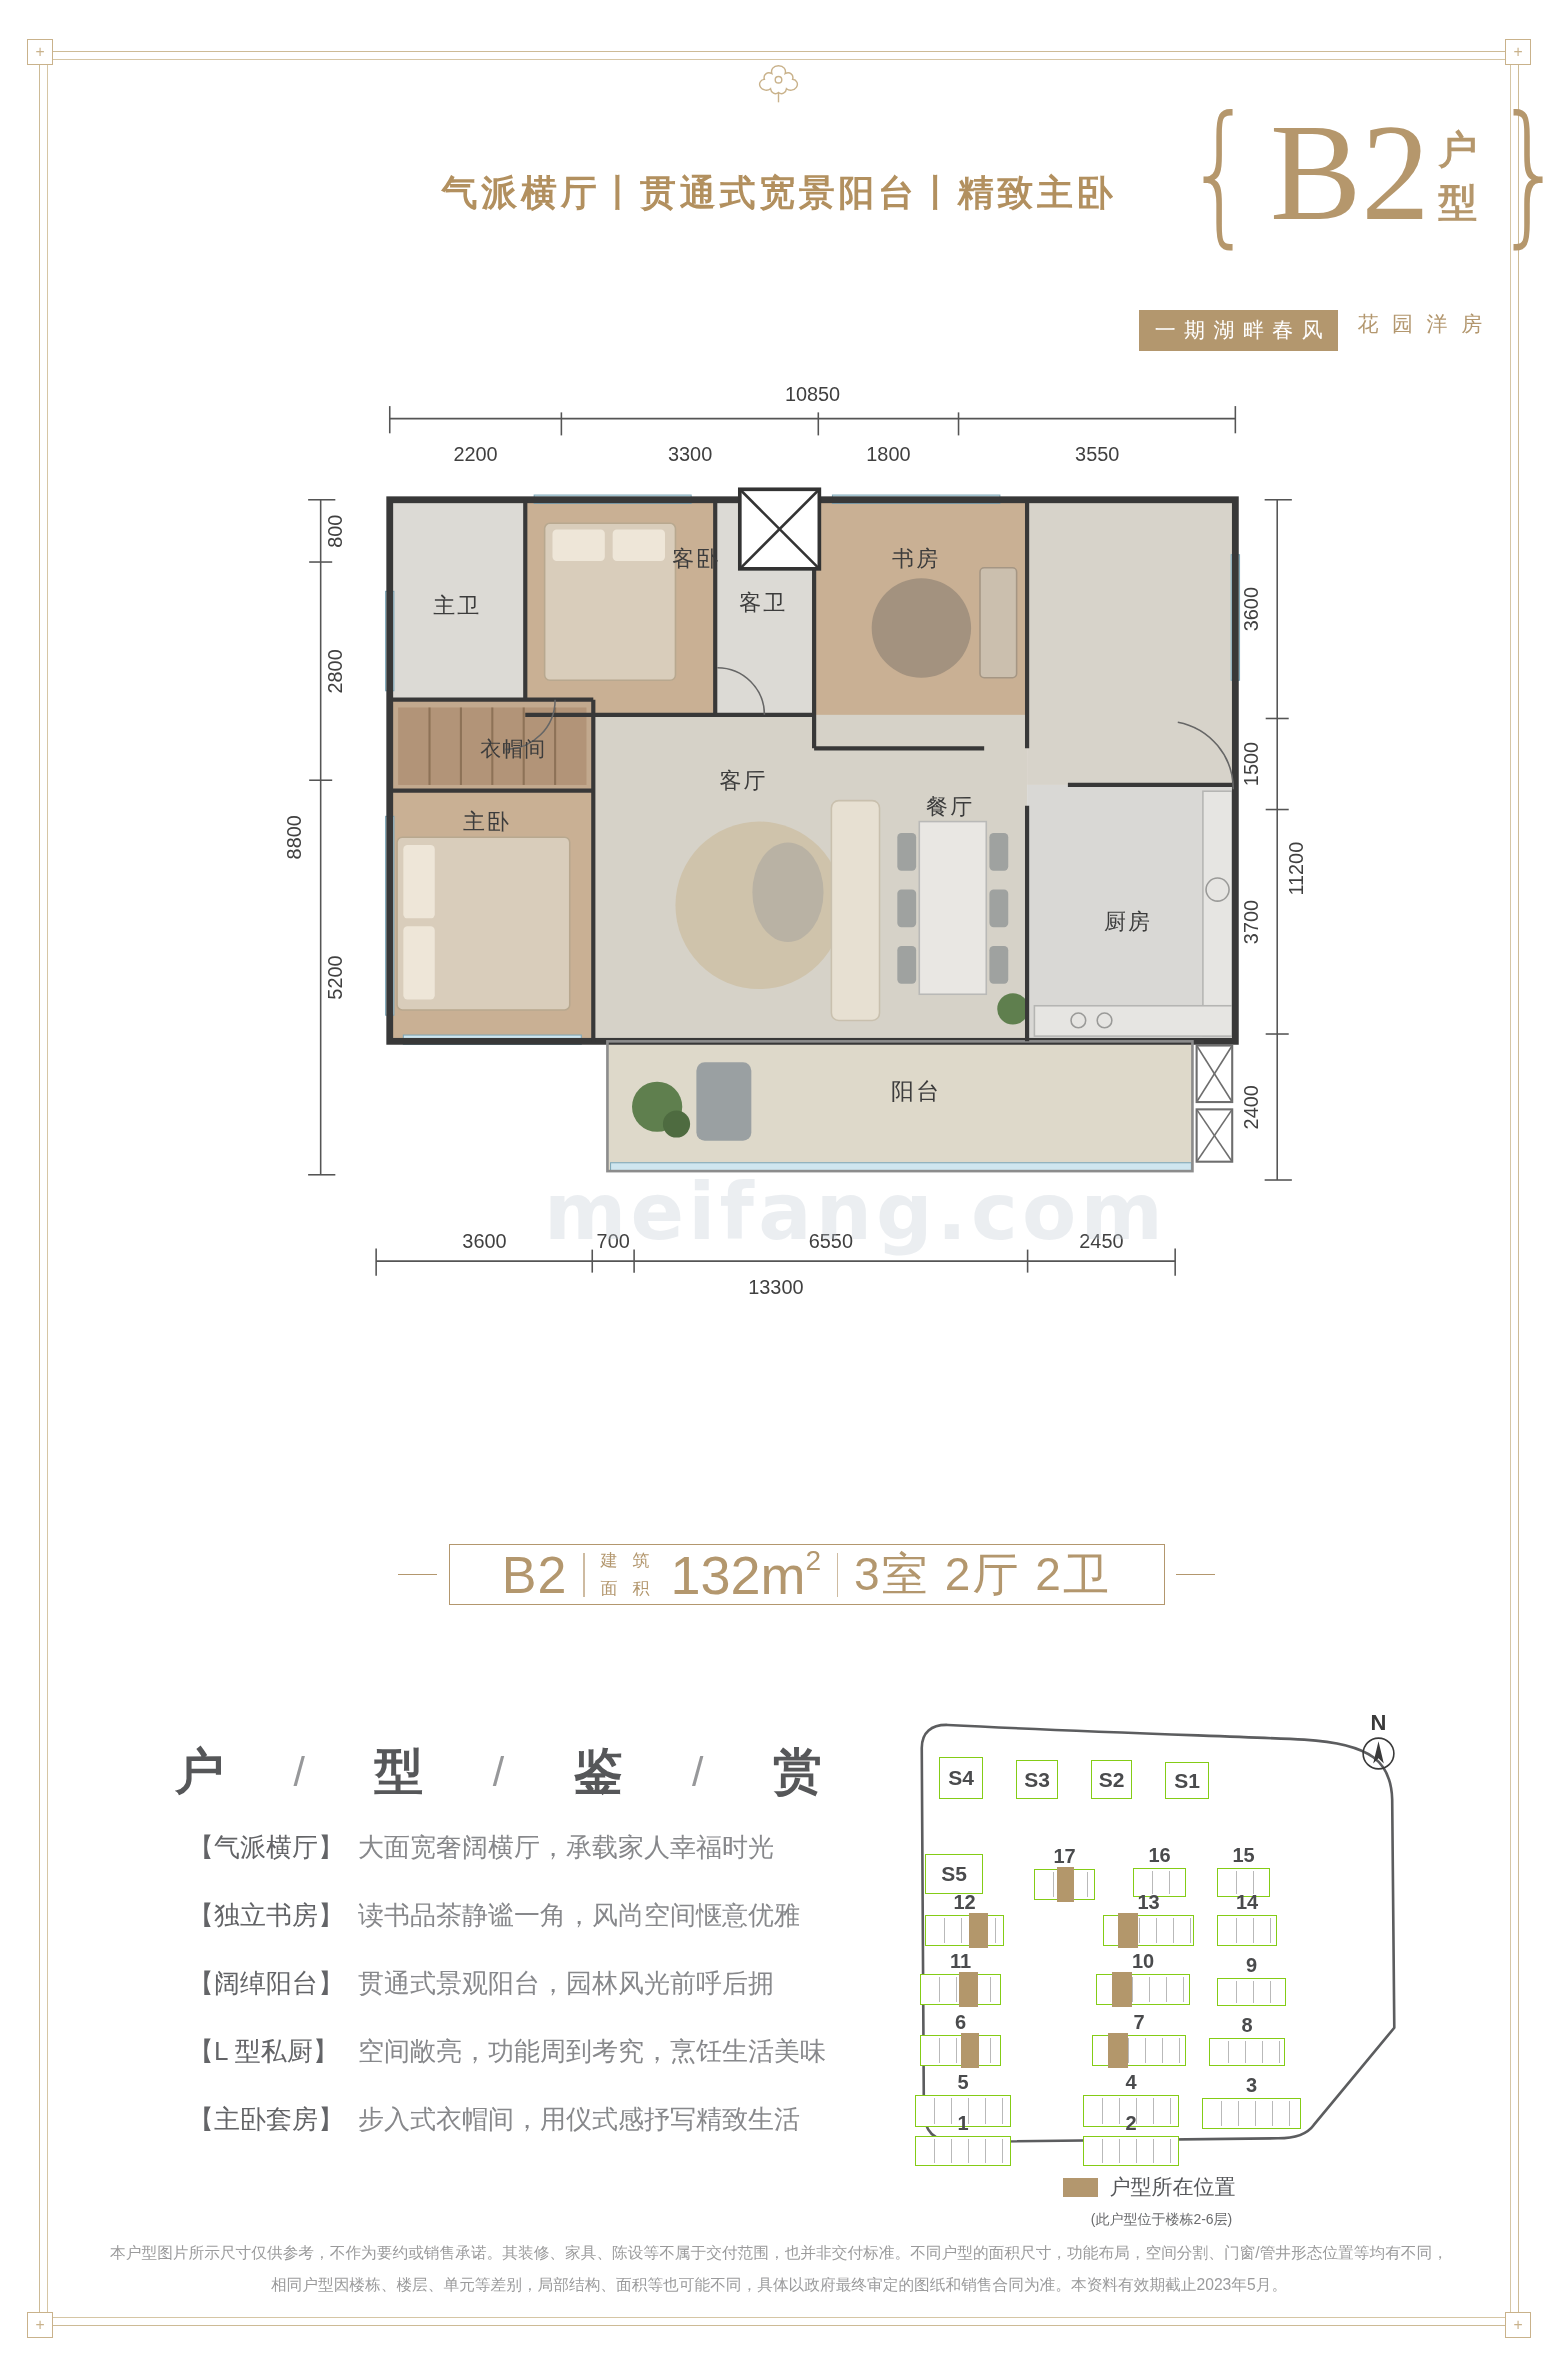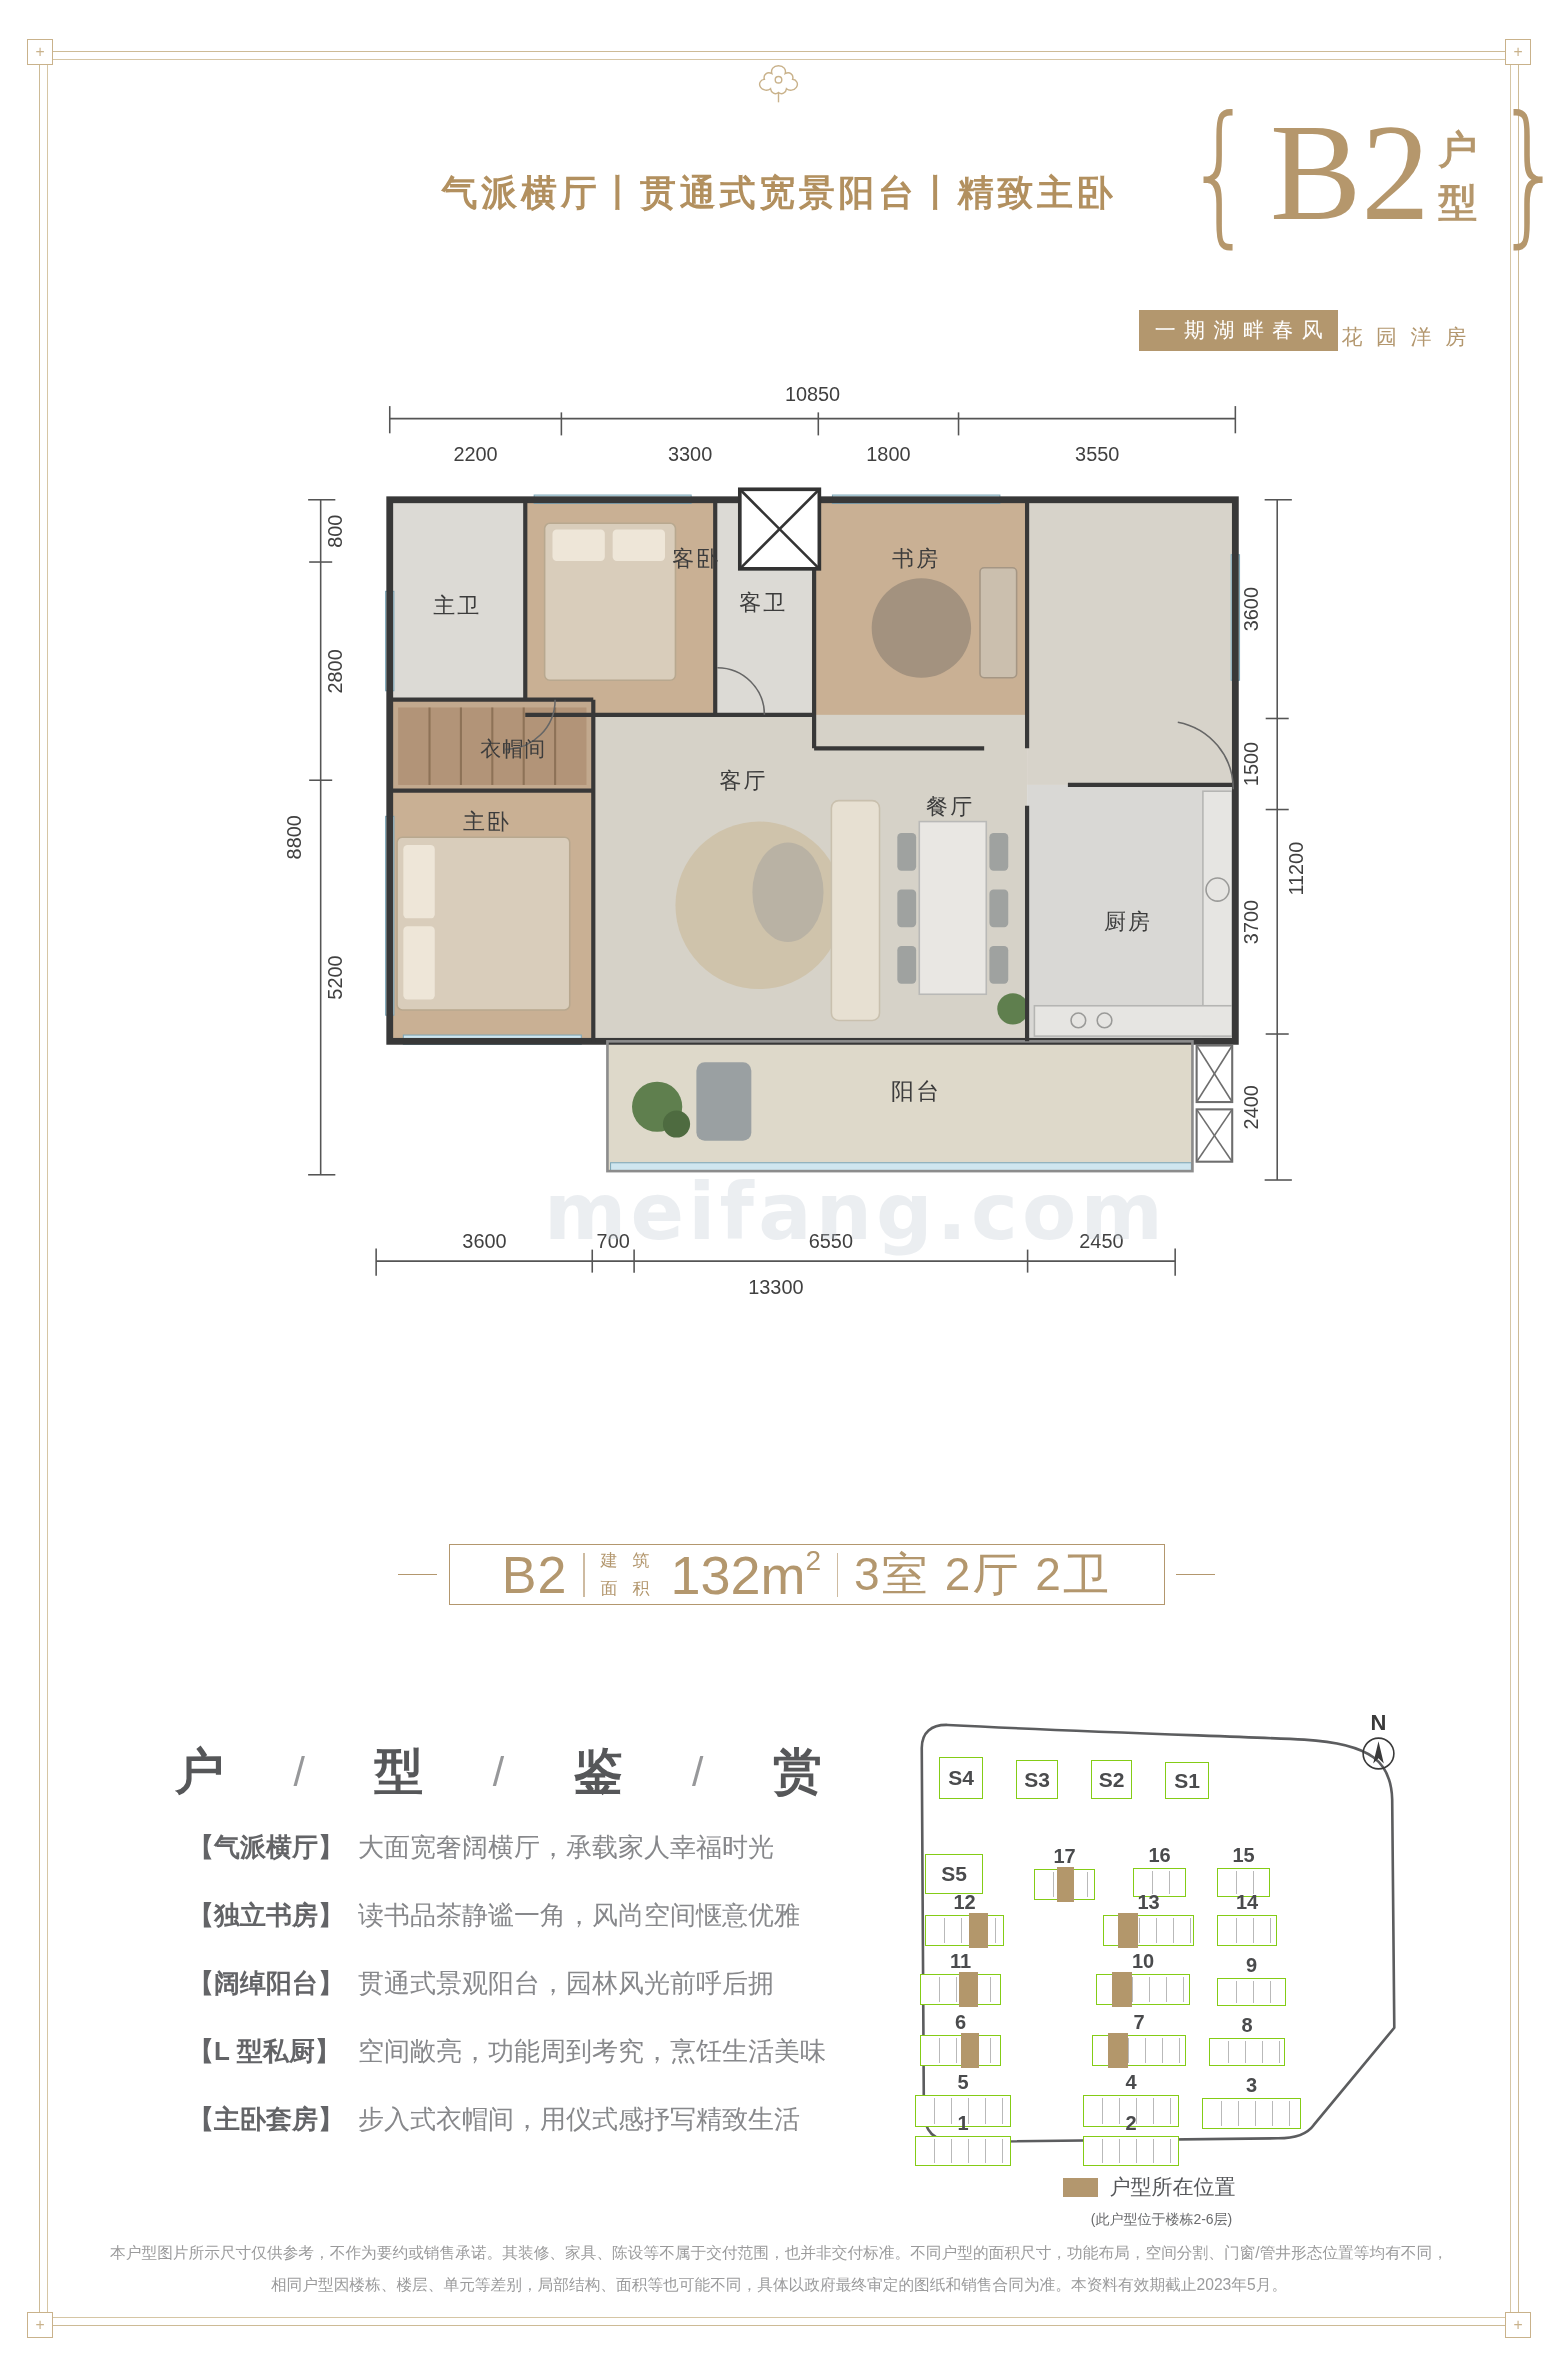--- a/index.html
+++ b/index.html
@@ -16,21 +16,21 @@
   
   .top-ornament{position:absolute;left:755px;top:59px;}
   .tagline{position:absolute;left:0;right:0;top:169px;text-align:center;font-size:36px;
            font-weight:bold;color:#b2905f;letter-spacing:3.7px;}
   .unit-block{position:absolute;left:1171px;top:95px;height:157px;display:flex;align-items:center;color:#b5976c;}
   .brace{font-family:"DejaVu Sans",sans-serif;font-size:154px;font-weight:100;line-height:0.9;
          transform:scaleX(.72);}
   .b2{font-family:"Liberation Serif",serif;font-size:137px;line-height:.9;margin:0 3.1px 0 1px;}
   .suffix{display:flex;flex-direction:column;gap:13.6px;margin:5.2px 4.2px 0 5.2px;}
   .suffix span{font-size:39px;font-weight:bold;line-height:1;}
-  .badge-row{position:absolute;left:1139px;top:310px;display:flex;align-items:flex-end;gap:3px;}
+  .badge-row{position:absolute;left:1139px;top:310px;display:flex;align-items:flex-start;gap:19px;}
   .badge-box{background:#b3976e;color:#ffffff;font-size:21px;letter-spacing:8.4px;
              padding:6.3px 7.3px 6.3px 15.7px;}
   .badge-plain{color:#b3976e;font-size:21px;letter-spacing:13.6px;}
   
   .plan-svg{position:absolute;left:283px;top:366px;}
   .watermark{position:absolute;left:544px;top:1166px;font-size:79px;font-weight:bold;
              color:rgba(193,201,212,0.32);letter-spacing:4.2px;font-family:"DejaVu Sans",sans-serif;}
   
   .banner{position:absolute;left:398px;top:1544px;width:817px;display:flex;align-items:center;}
   .dash{width:39px;height:1.6px;background:#b3976e;}
@@ -44,21 +44,21 @@
   .b-area sup{font-size:28px;vertical-align:24px;}
   .b-rooms{font-size:46px;font-weight:400;letter-spacing:2.1px;white-space:nowrap;}
   
   .sec-head{position:absolute;left:175px;top:1739px;width:647px;display:flex;
             justify-content:space-between;align-items:center;}
   .sec-head .ch{font-size:49px;font-weight:bold;color:#565759;}
   .sec-head .sl{font-size:41px;color:#97989a;font-weight:300;}
   .sec-line{position:absolute;left:175px;top:1792px;width:647px;height:2.1px;background:#55565
 8;}
   .feat{position:absolute;left:188px;display:flex;font-size:26px;white-space:nowrap;}
-  .feat .tag{color:#636467;font-weight:700;width:170px;}
+  .feat .tag{color:#636467;font-weight:400;width:170px;}
   .feat .desc{color:#87888b;}
   
   .bldg{position:absolute;background:#ffffff;border:1px solid #84cc16;box-sizing:border-box;}
   .bldg .lab-in{position:absolute;inset:0;display:flex;align-items:center;justify-content:center;
                 font-size:21px;font-weight:bold;color:#4a4b4d;}
   .bldg .lab-up{position:absolute;top:-25px;left:0;width:100%;text-align:center;
                 font-size:20px;font-weight:bold;color:#4a4b4d;}
   .bldg .units{position:absolute;inset:2.1px;background:
       repeating-linear-gradient(90deg,transparent 0 15.7px,#b9b9b9 15.7px 17px);}
   .bldg .hl{position:absolute;top:-3.1px;bottom:-3.1px;background:#b3976b;}

